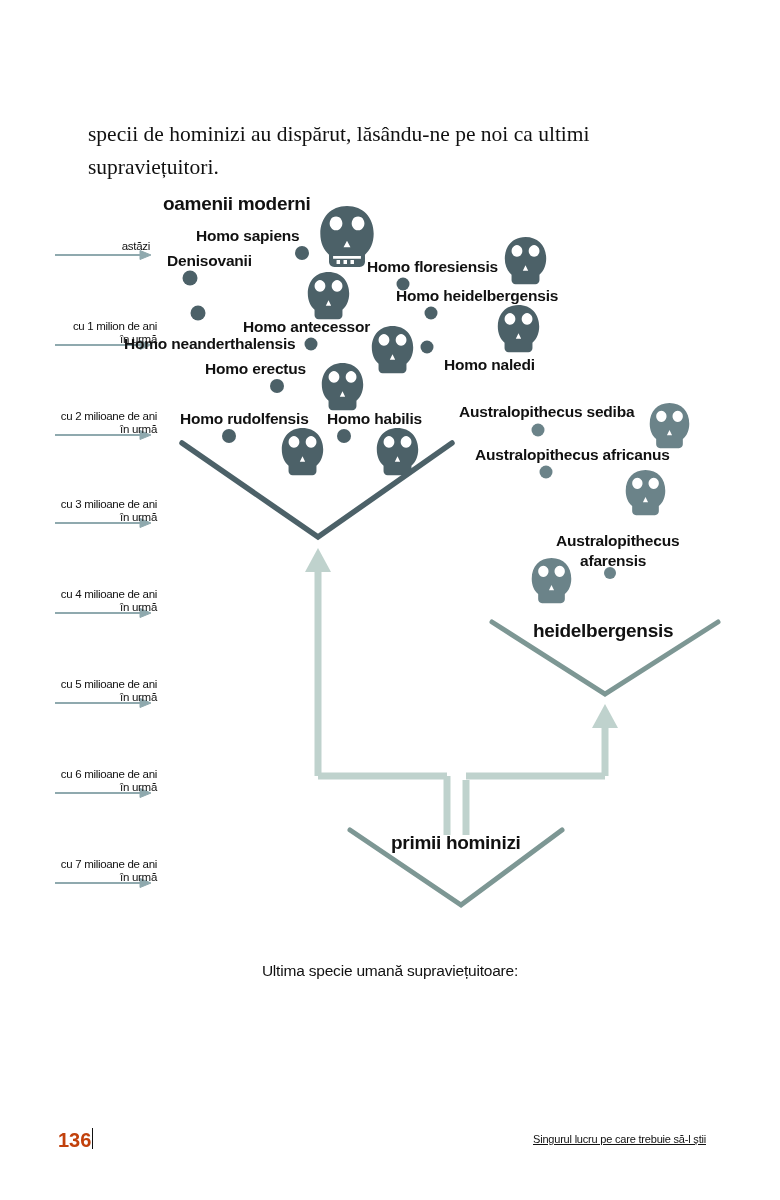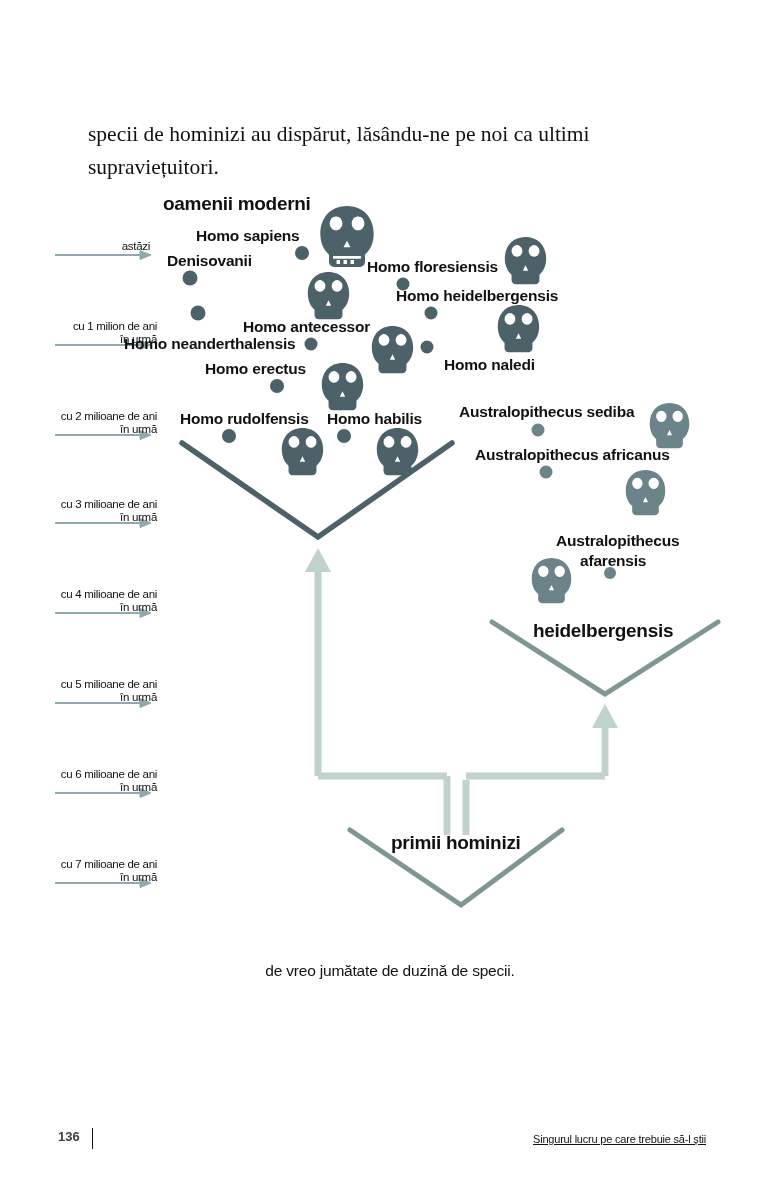--- a/index.html
+++ b/index.html
@@ -41,21 +41,21 @@
     position:absolute;left:0;top:960px;width:780px;text-align:center;
     font-family:"Liberation Sans",sans-serif;
     font-size:15.5px;line-height:21px;color:#111;letter-spacing:-0.2px;
   }
   .caption div{white-space:nowrap;}
 
   
   .footer-page{
     position:absolute;left:58px;top:1129px;
     font-family:"Liberation Sans",sans-serif;
-    font-size:13px;font-weight:bold;color:#404040;
+    font-size:20px;font-weight:bold;color:#c2410c;
   }
   .footer-rule{
     position:absolute;left:92px;top:1128px;width:1px;height:21px;background:#111;
   }
   .footer-title{
     position:absolute;right:74px;top:1133px;
     font-family:"Liberation Sans",sans-serif;
     font-size:11px;color:#111;letter-spacing:-0.2px;text-decoration:underline;
   }
 </style>
@@ -269,20 +269,20 @@
       <span>în urmă</span>
     </div>
     <div class="tl" style="left:20px;top:678px;width:137px;">
       <span>cu 7 milioane de ani</span><br>
       <span>în urmă</span>
     </div>
 
   </div>
 
   <div class="caption">
-    <div>de vreo jumătate de duzină de specii.</div>
+    <div>Ultima specie umană supraviețuitoare:</div>
   </div>
 
   <div class="footer-page">136</div>
   <div class="footer-rule"></div>
   <div class="footer-title">Singurul lucru pe care trebuie să-l știi</div>
 
 </div>
 
 </body></html>

